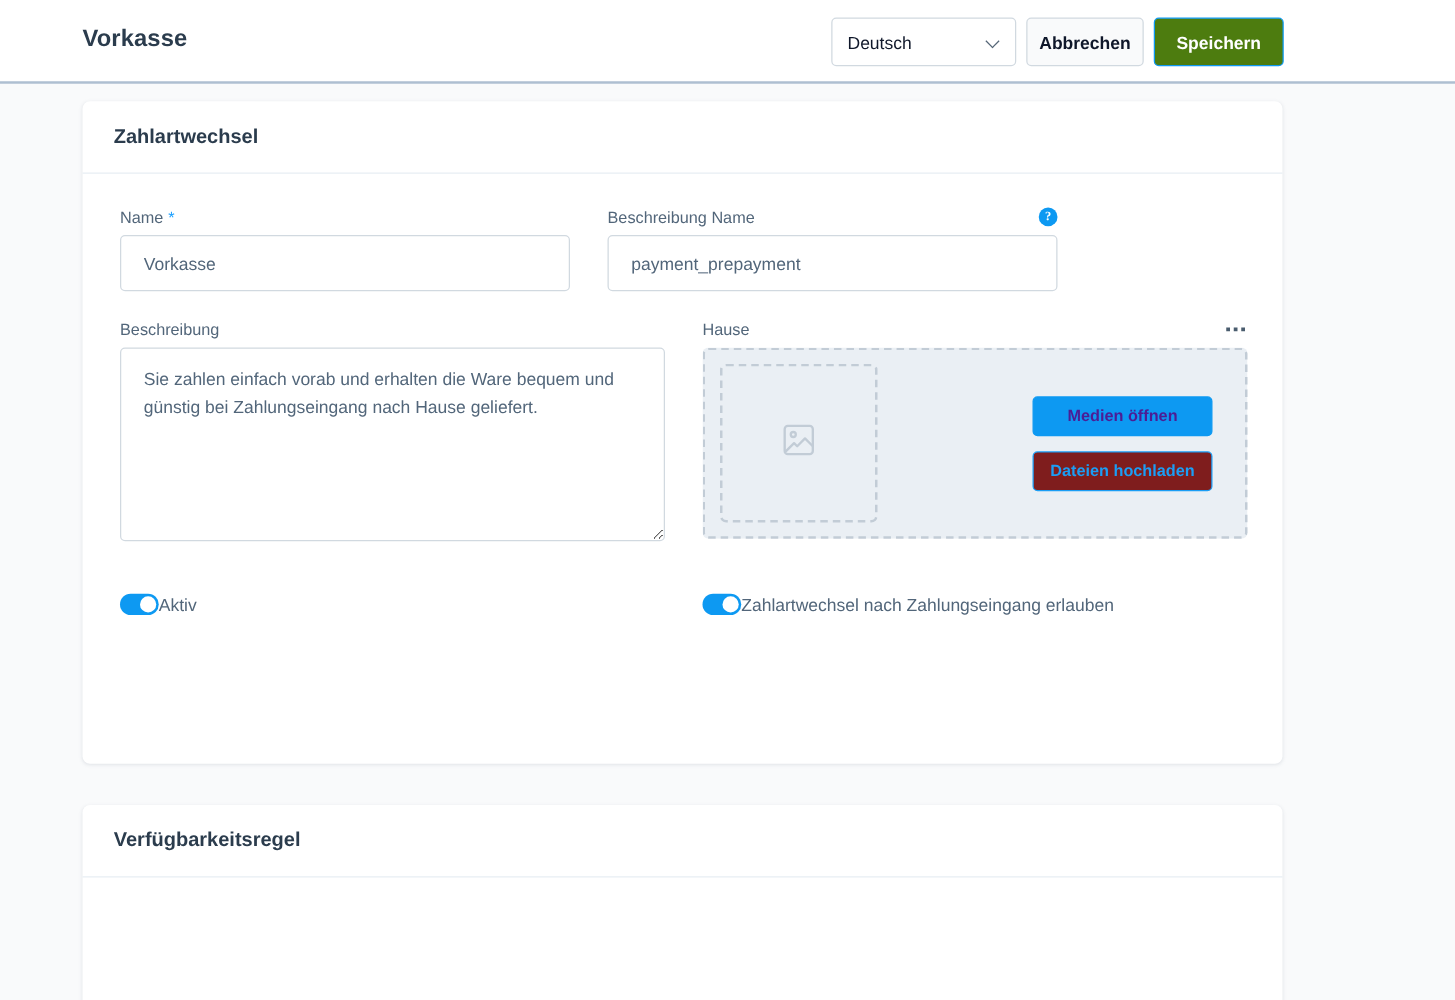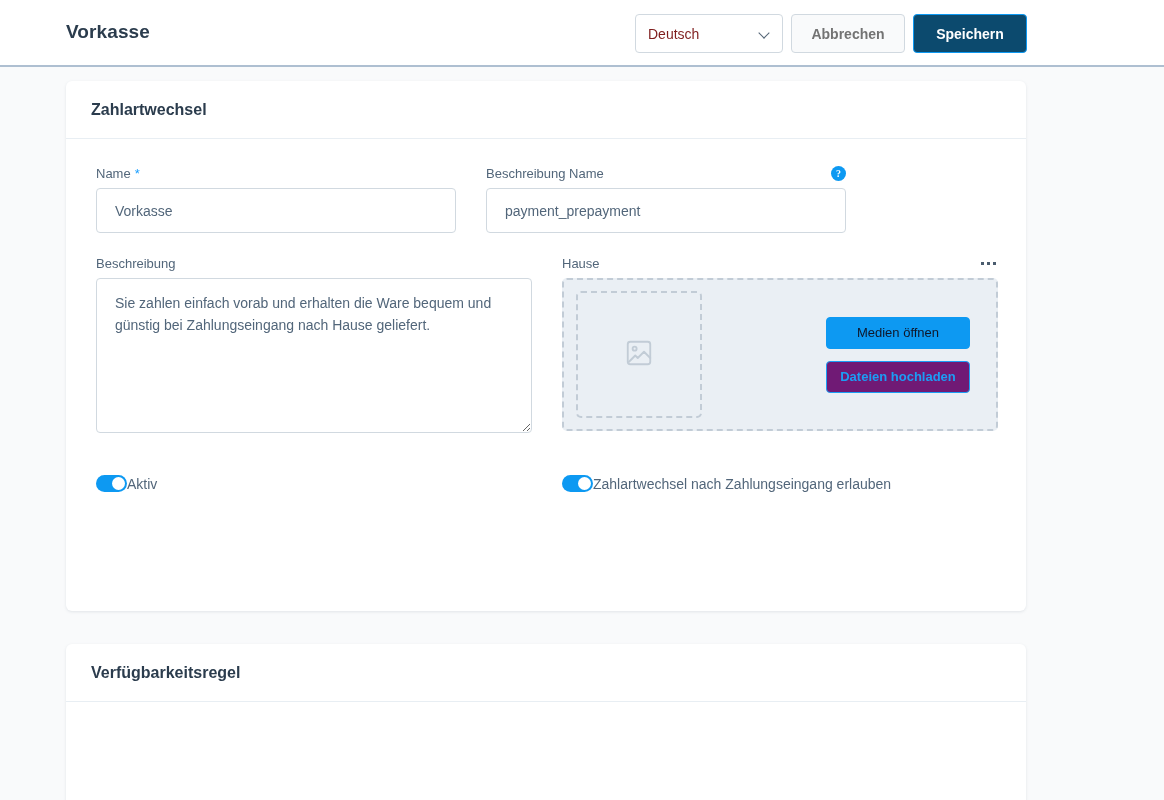--- a/index.html
+++ b/index.html
@@ -29,21 +29,21 @@
     position: absolute; right: 137px; top: 14px;
     display: flex; align-items: flex-start; gap: 8px;
   }
   .lang-select {
     width: 148px; height: 39px;
     background: #fff;
     border: 1px solid #d1d9e0;
     border-radius: 4px;
     display: flex; align-items: center;
     padding: 0 12px;
-    font-size: 14px; color: #7f1d1d;
+    font-size: 14px; color: #0f172a;
     cursor: pointer;
     position: relative;
   }
   .lang-select .val { flex: 1; }
   .chev {
     width: 11px; height: 11px;
     display: inline-block; position: relative;
   }
   .chev::before {
     content: ""; position: absolute;
@@ -58,28 +58,28 @@
     border-radius: 4px;
     font-size: 14px; font-weight: bold;
     display: flex; align-items: center; justify-content: center;
     cursor: pointer;
     padding: 0 18px;
     white-space: nowrap;
   }
   .btn-ghost {
     background: #f9fafb;
     border: 1px solid #d1d9e0;
-    color: #737373;
-    width: 114px;
+    color: #0f172a;
+    width: 94px;
   }
   .btn-primary {
-    background: #0c4a6e;
+    background: #4d7c0f;
     border: 1px solid #0d99f2;
     color: #ffffff;
-    width: 114px;
+    width: 104px;
   }
 
   
   .content {
     position: absolute; top: 67px; left: 0;
     width: 1164px; height: 733px;
     padding: 0;
   }
   .card {
     position: absolute;
@@ -170,28 +170,28 @@
     display: flex; align-items: center; justify-content: center;
   }
   .media-actions {
     position: absolute; right: 26px; top: 0;
     height: 100%;
     display: flex; flex-direction: column; justify-content: center; gap: 12px;
   }
   .btn-media-primary {
     width: 144px; height: 32px;
     background: #0d99f2; border: 1px solid #0d99f2;
-    color: #0f172a; border-radius: 4px;
-    font-size: 13px; font-weight: normal;
+    color: #4c1d95; border-radius: 4px;
+    font-size: 13px; font-weight: bold;
     display: flex; align-items: center; justify-content: center;
     cursor: pointer;
   }
   .btn-media-secondary {
     width: 144px; height: 32px;
-    background: #701a75; border: 1px solid #1b9ef5;
+    background: #7f1d1d; border: 1px solid #1b9ef5;
     color: #1b9ef5; border-radius: 4px;
     font-size: 13px; font-weight: bold;
     display: flex; align-items: center; justify-content: center;
     cursor: pointer;
   }
   .ellipsis {
     display: flex; gap: 3px; align-items: center;
     cursor: pointer; padding: 4px 2px;
   }
   .ellipsis i {

